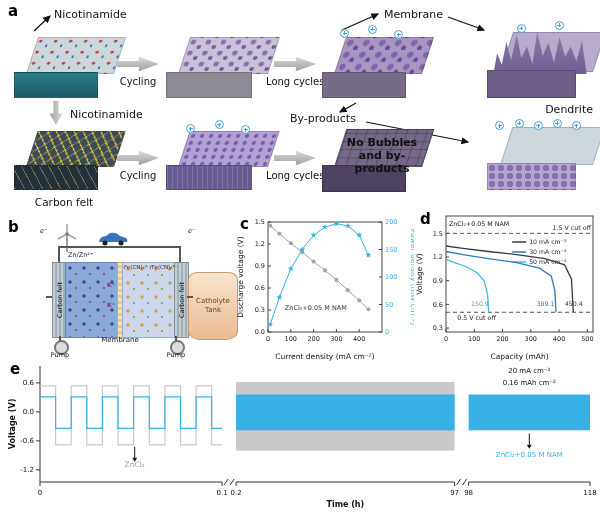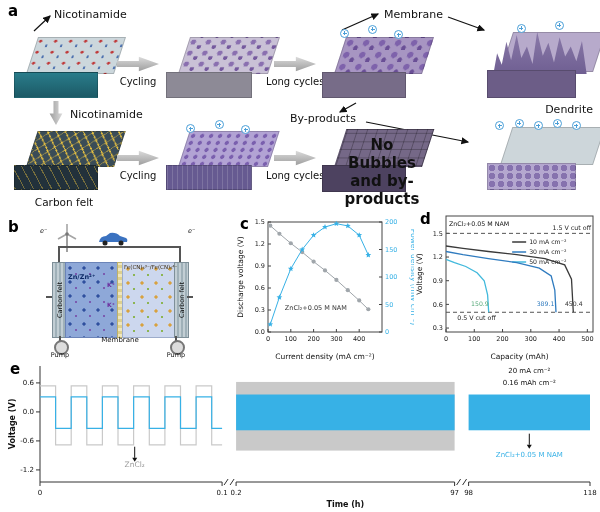--- a/index.html
+++ b/index.html
@@ -152,21 +152,21 @@
       <span class="ion" style="left:74%;top:-4%"></span>
     </div>
 
     <div class="fat" style="left:274px;top:150px;width:42px"></div>
     <span class="alabel" style="left:266px;top:170px;width:58px;text-align:center;font-size:10px">Long cycles</span>
 
     <div class="scene" style="left:322px;top:126px;width:100px;height:68px">
       <div class="ftop t7"></div>
       <div class="ffront f7"></div>
     </div>
-    <span class="alabel wrap" style="left:336px;top:136px;width:92px;text-align:center;font-size:15px;font-weight:bold">No Bubbles and by-products</span>
+    <span class="alabel wrap" style="left:336px;top:136px;width:92px;text-align:center;font-size:11px;font-weight:bold">No Bubbles and by-products</span>
 
     <div class="scene" style="left:487px;top:124px;width:106px;height:68px">
       <div class="ftop t8"></div>
       <div class="ffront f8"></div>
       <span class="ion" style="left:8%;top:-4%"></span>
       <span class="ion" style="left:26%;top:-8%"></span>
       <span class="ion" style="left:44%;top:-4%"></span>
       <span class="ion" style="left:62%;top:-8%"></span>
       <span class="ion" style="left:80%;top:-4%"></span>
     </div>
@@ -196,26 +196,29 @@
 
     <div class="felt" style="left:50px;top:36px;width:13px;height:74px">
       <span class="vtext">Carbon felt</span>
     </div>
     <div class="liq-l" style="left:63px;top:36px;width:52px;height:74px"></div>
     <div class="membrane" style="left:115px;top:36px;width:5px;height:74px"></div>
     <div class="liq-r" style="left:120px;top:36px;width:52px;height:74px"></div>
     <div class="felt" style="left:172px;top:36px;width:13px;height:74px">
       <span class="vtext">Carbon felt</span>
     </div>
-    <span class="blabel" style="left:66px;top:48px;font-weight:bold;color:#0d2a66">Zn/Zn²⁺</span>
+    <span class="blabel" style="left:66px;top:26px;font-weight:normal;color:#0d2a66">Zn/Zn²⁺</span>
     <span class="blabel wrap" style="left:122px;top:38px;width:49px;font-size:5.5px;color:#3a2a12">Fe(CN)₆³⁻/Fe(CN)₆⁴⁻</span>
     <span class="blabel" style="left:105px;top:56px;font-size:6px;font-weight:bold;color:#6a2d9e">K⁺</span>
     <span class="blabel" style="left:105px;top:76px;font-size:6px;font-weight:bold;color:#6a2d9e">K⁺</span>
     <span class="blabel" style="left:86px;top:110px;width:64px;text-align:center;font-size:7px">Membrane</span>
 
+    <div class="tank orange" style="left:186px;top:46px">
+      <span>Catholyte Tank</span>
+    </div>
     <div class="wire" style="left:44px;top:70px;width:6px;height:1.5px"></div>
     <div class="wire" style="left:185px;top:70px;width:6px;height:1.5px"></div>
     <div class="wire" style="left:57px;top:110px;width:1.5px;height:6px"></div>
     <div class="wire" style="left:173px;top:110px;width:1.5px;height:6px"></div>
 
     <div class="pump" style="left:52px;top:114px"></div>
     <span class="blabel" style="left:40px;top:126px;width:36px;text-align:center;font-size:6.5px">Pump</span>
     <div class="pump" style="left:168px;top:114px"></div>
     <span class="blabel" style="left:156px;top:126px;width:36px;text-align:center;font-size:6.5px">Pump</span>
   </section>

